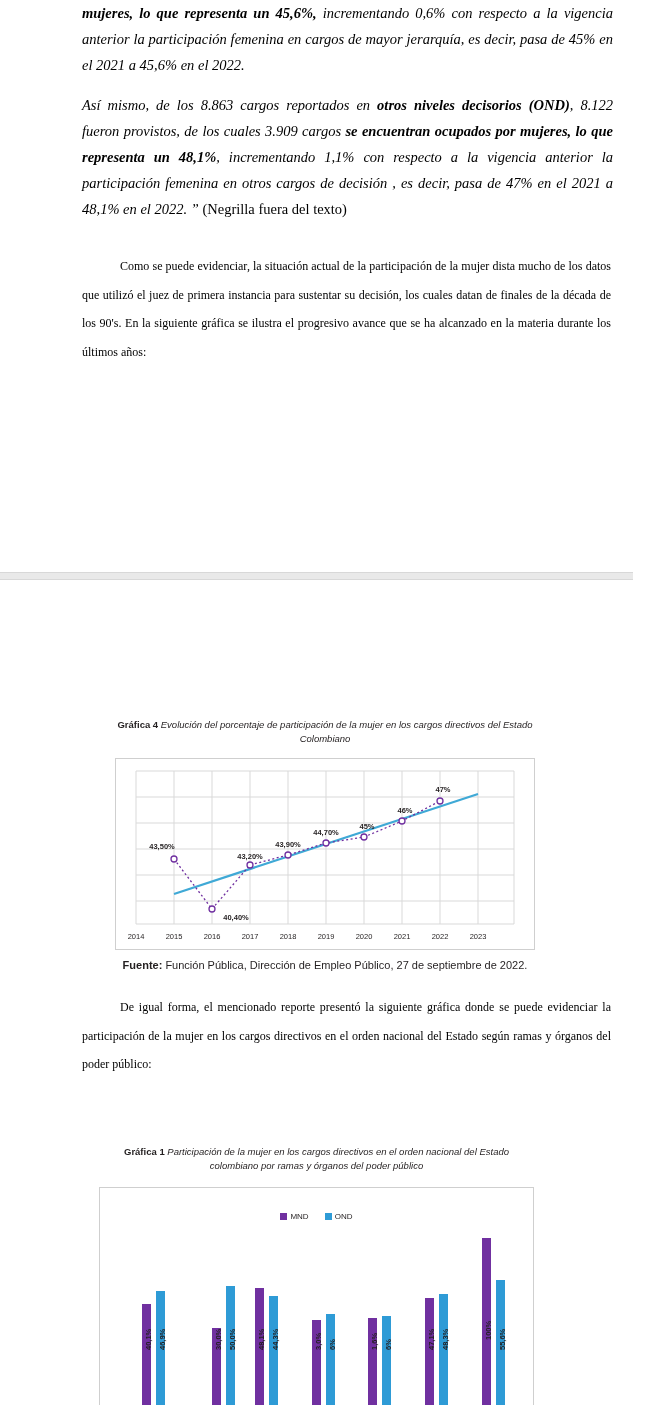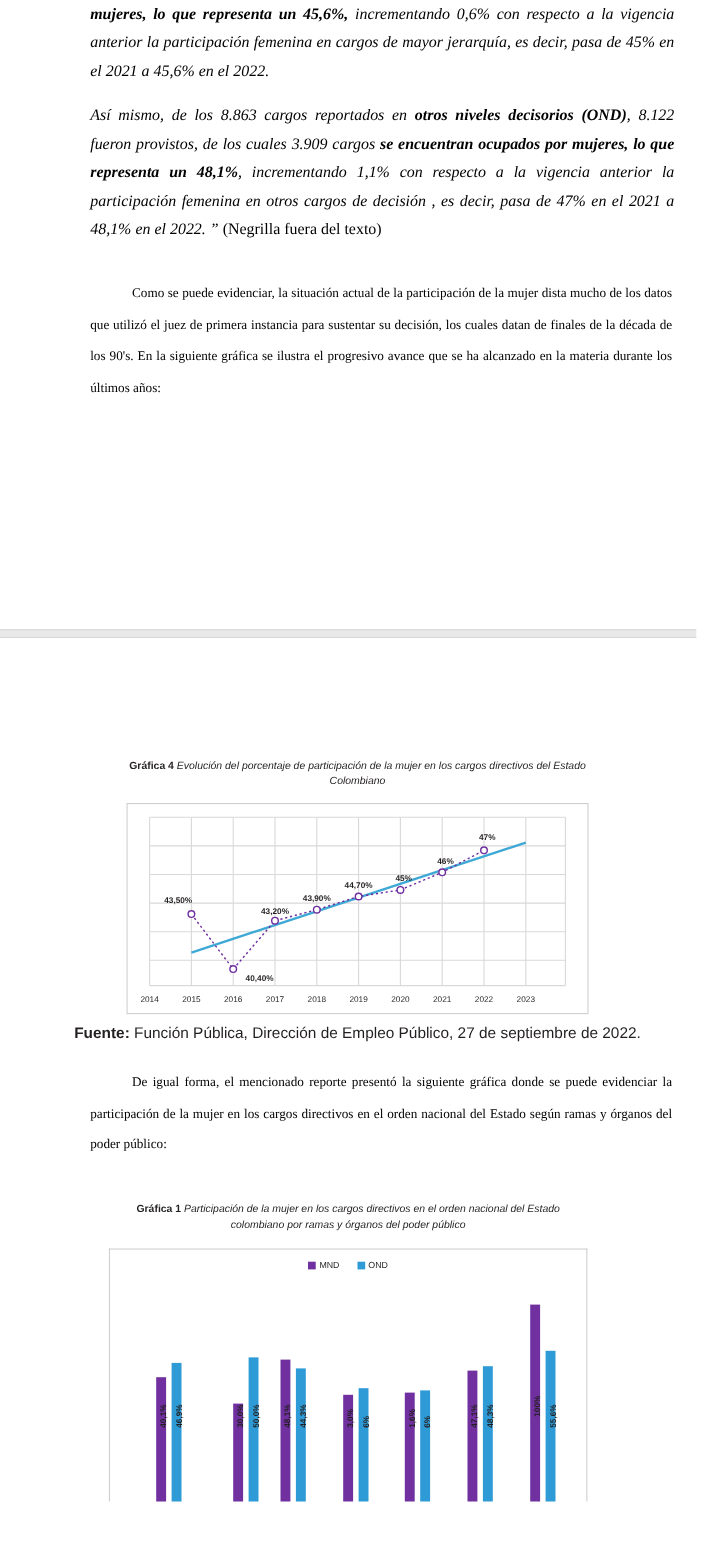--- a/index.html
+++ b/index.html
@@ -56,52 +56,53 @@
     padding-top: 110px;
   }
   .fig-caption {
     font-family: "Liberation Sans", sans-serif;
     font-size: 9.5px;
     font-style: italic;
     color: #231f20;
     text-align: center;
     line-height: 14px;
     padding: 0 110px;
+    margin-top: 28px;
   }
   .fig-caption b { font-style: normal; font-weight: bold; }
   .chart-box {
     margin: 12px auto 0 auto;
     width: 420px;
     height: 192px;
     border: 1px solid #cfcfcf;
     background: #ffffff;
     position: relative;
   }
   .fig-source {
     font-family: "Liberation Sans", sans-serif;
-    font-size: 14px;
+    font-size: 11px;
     color: #231f20;
     text-align: center;
     margin-top: 9px;
   }
   .fig-source b { font-weight: bold; }
 
   .chart2-box {
     margin: 14px auto 0 auto;
     width: 435px;
     height: 230px;
     border: 1px solid #cfcfcf;
     border-bottom: none;
     background: #ffffff;
     position: relative;
     overflow: hidden;
   }
   .legend {
     position: absolute;
-    top: 10px; left: 0; right: 0;
+    top: 24px; left: 0; right: 0;
     text-align: center;
     font-family: "Liberation Sans", sans-serif;
     font-size: 8px;
     color: #231f20;
   }
   .legend span.sw {
     display: inline-block;
     width: 7px; height: 7px;
     margin-right: 3px;
     position: relative;

